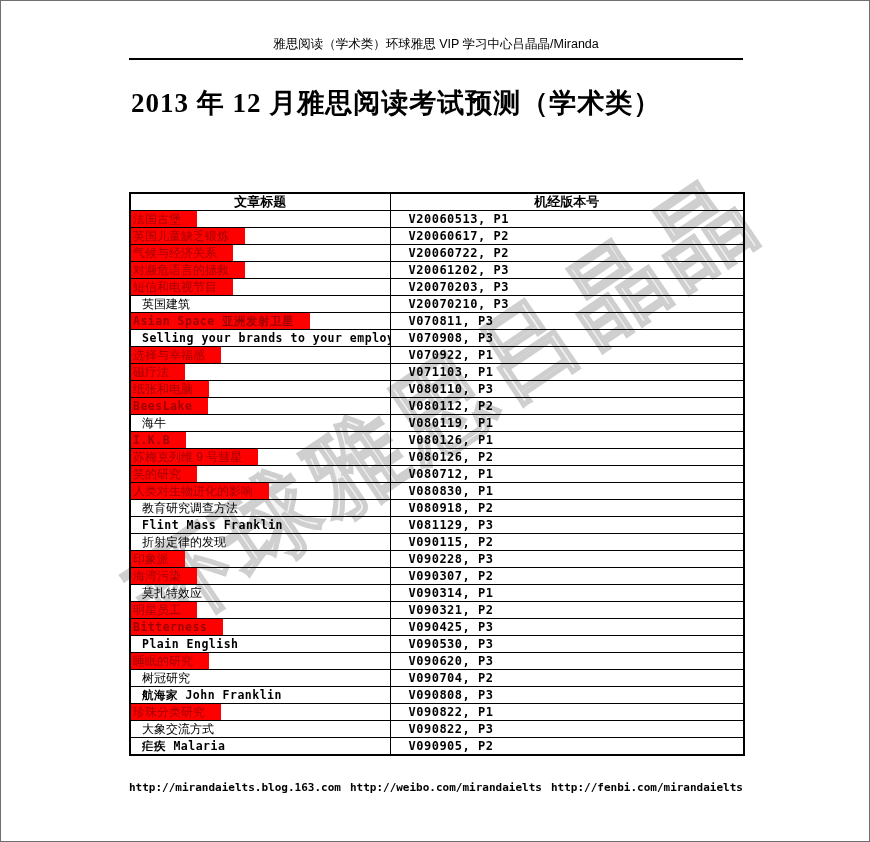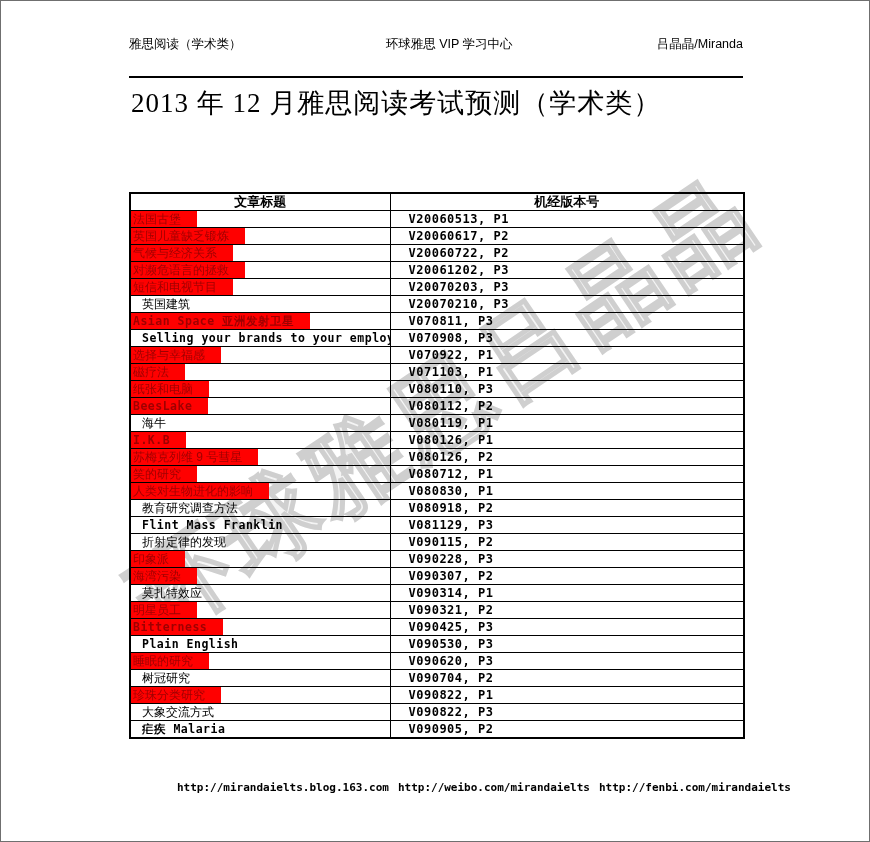--- a/index.html
+++ b/index.html
@@ -24,29 +24,29 @@
     color:#f4f4f4;
     -webkit-text-stroke:2px #cfcfcf;
     font-family:"DejaVu Sans",sans-serif;
     user-select:none;
   }
 
   .content{position:relative;z-index:1;}
 
   .doc-header{
     position:absolute;left:128px;top:36px;width:614px;
-    display:flex;justify-content:space-between;align-items:flex-end;
+    display:flex;justify-content:center;align-items:flex-end;
     font-size:12.5px;line-height:1.2;
-    border-bottom:2px solid #000;padding-bottom:24px;
+    border-bottom:2px solid #000;padding-bottom:6px;
   }
 
   .doc-title{
     position:absolute;left:130px;top:84px;margin:0;
     font-family:"Liberation Serif",serif;
-    font-weight:normal;font-size:27px;letter-spacing:1px;
+    font-weight:bold;font-size:27px;letter-spacing:1px;
     white-space:nowrap;
   }
 
   table.pred{
     position:absolute;left:128px;top:147px;
     width:614px;table-layout:fixed;
     border-collapse:collapse;
     border:2px solid #000;
     background:transparent;
     margin-top:44px;
@@ -76,21 +76,21 @@
     display:inline-block;height:16px;line-height:16px;
     padding-left:18px;
     font-family:"DejaVu Sans Mono",monospace;
     font-weight:bold;font-size:12px;letter-spacing:0.5px;
   }
 
   .doc-footer{
     position:absolute;left:128px;top:780px;width:614px;
     display:flex;justify-content:space-between;
     font-family:"DejaVu Sans Mono",monospace;
-    font-weight:bold;font-size:11px;margin-left:48px;
+    font-weight:bold;font-size:11px;
   }
   .doc-footer span{white-space:nowrap;}
 </style>
 </head>
 <body style="--hl-bg: #ff0000; --hl-fg: #9e0000;">
 
 <div class="page">
 
   <div class="watermark" style="-webkit-text-stroke: 2px rgb(207, 207, 207);">环球雅思吕晶晶</div>
 
@@ -222,20 +222,24 @@
           </tr>
           <tr>
             <td><span class="tspan hl">睡眠的研究</span></td>
             <td><span class="ver">V090620, P3</span></td>
           </tr>
           <tr>
             <td><span class="tspan">树冠研究</span></td>
             <td><span class="ver">V090704, P2</span></td>
           </tr>
           <tr>
+            <td><span class="tspan latin">航海家 John Franklin</span></td>
+            <td><span class="ver">V090808, P3</span></td>
+          </tr>
+          <tr>
             <td><span class="tspan hl">珍珠分类研究</span></td>
             <td><span class="ver">V090822, P1</span></td>
           </tr>
           <tr>
             <td><span class="tspan">大象交流方式</span></td>
             <td><span class="ver">V090822, P3</span></td>
           </tr>
           <tr>
             <td><span class="tspan latin">疟疾 Malaria</span></td>
             <td><span class="ver">V090905, P2</span></td>

